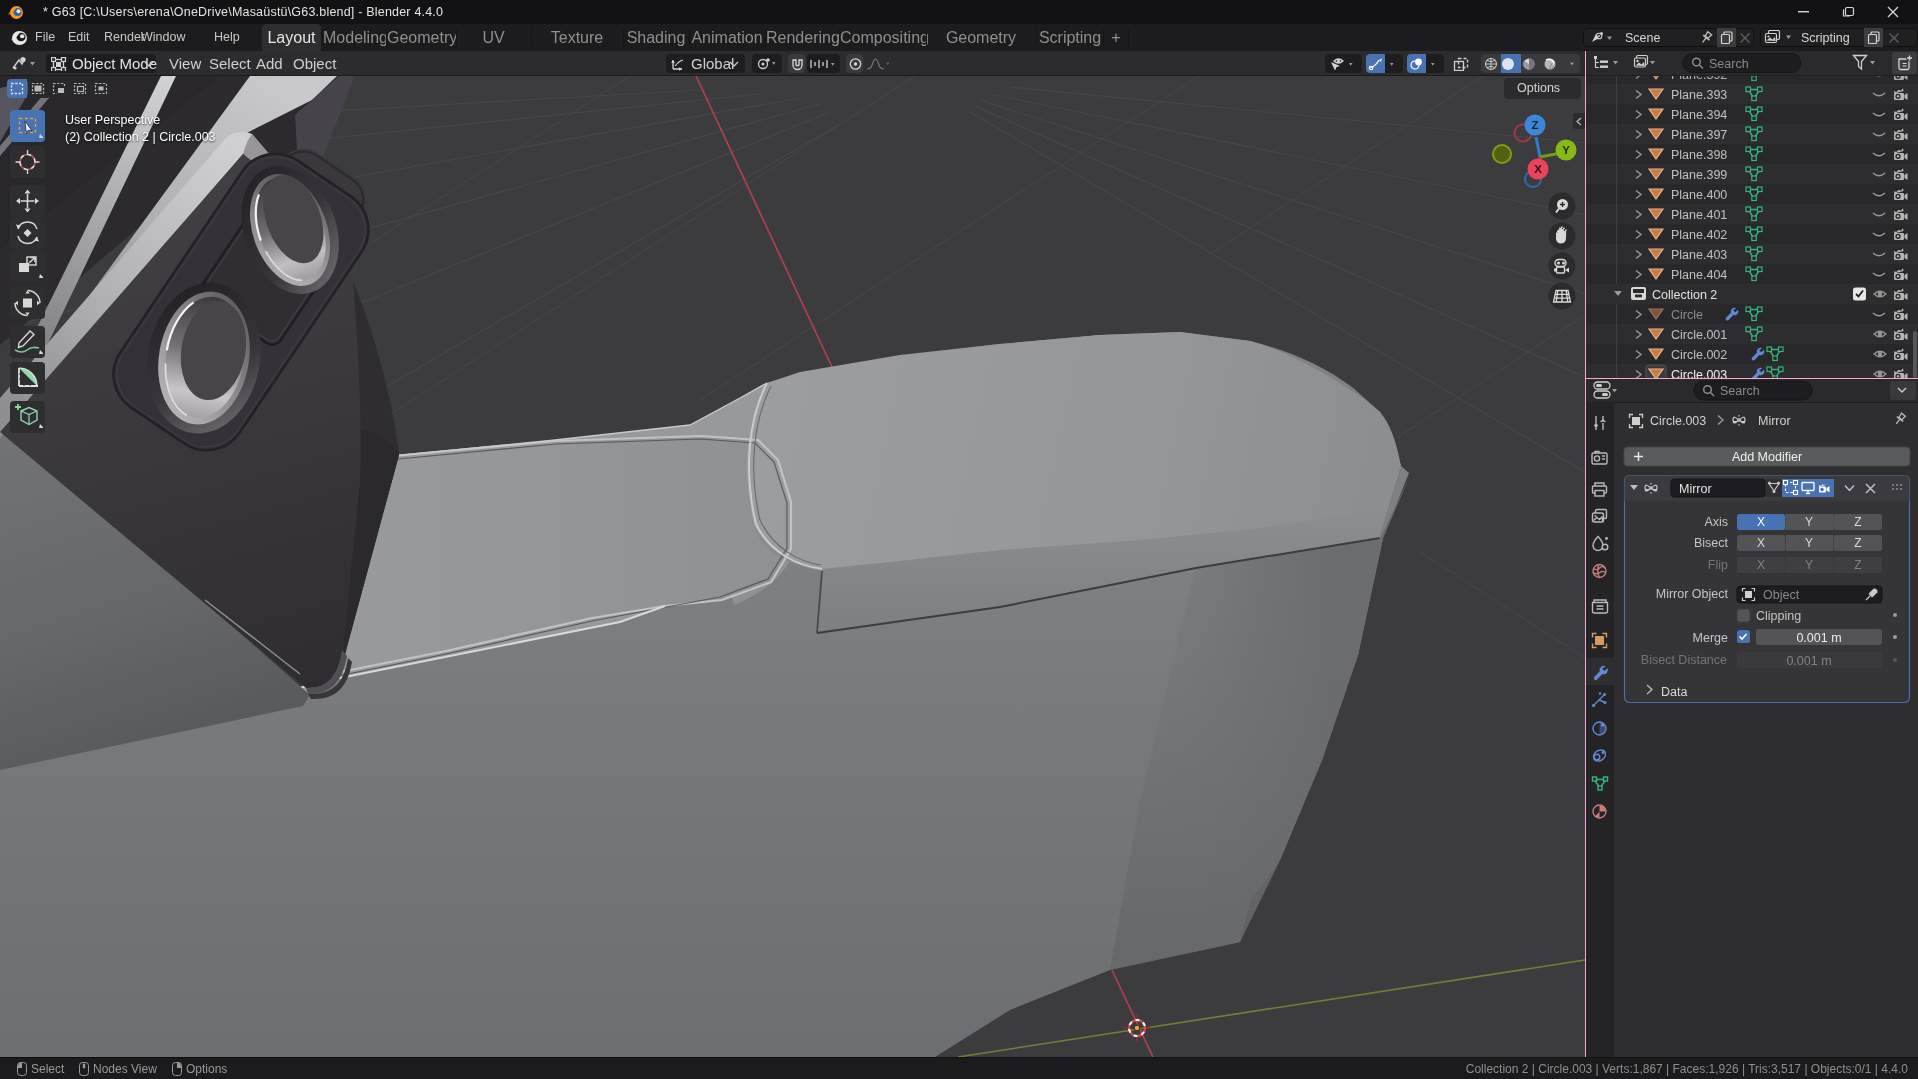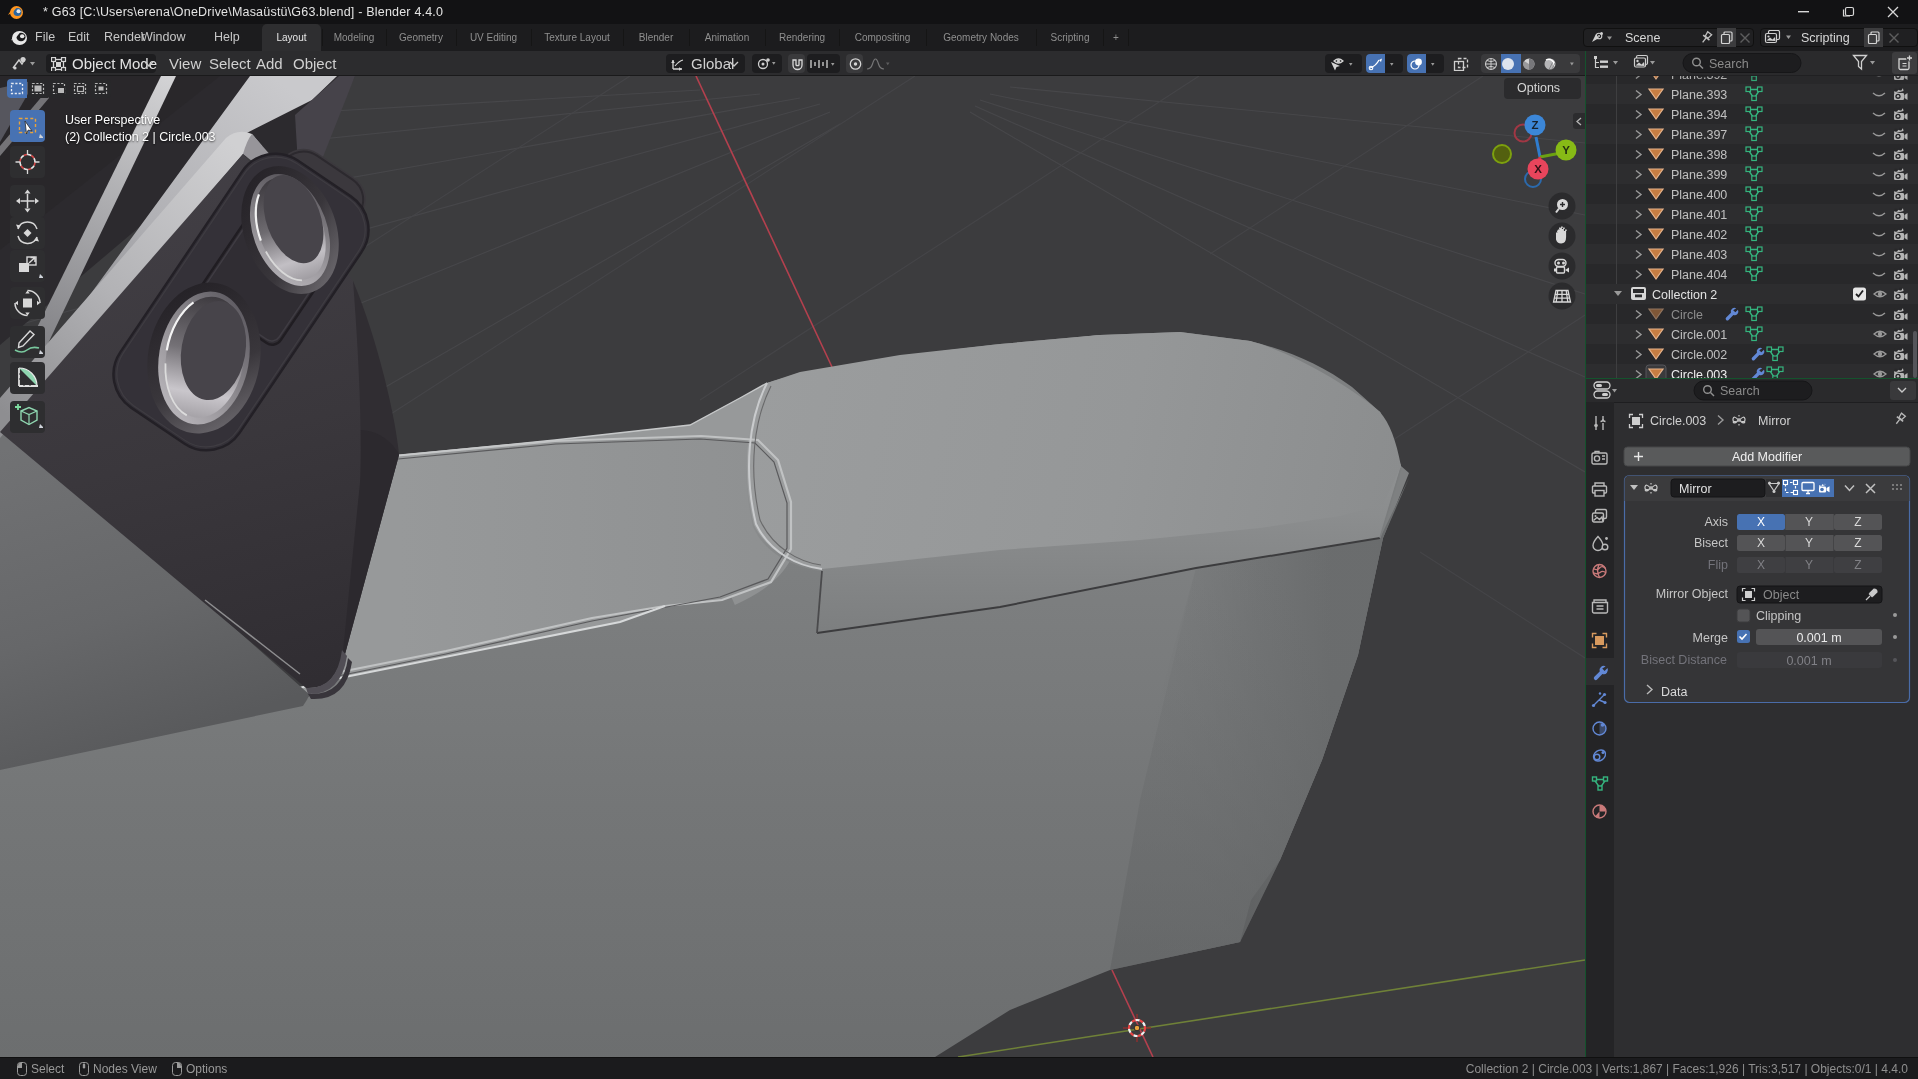--- a/index.html
+++ b/index.html
@@ -1,26 +1,26 @@
 <!DOCTYPE html>
 <html><head>
 <meta charset="utf-8">
 <style>
 * { margin:0; padding:0; box-sizing:border-box; }
 html,body { width:1918px; height:1079px; overflow:hidden; background:#111; font-family:"Liberation Sans",sans-serif; }
-#root { position:absolute; left:0; top:0; width:1918px; height:1079px; background:#14532d; }
+#root { position:absolute; left:0; top:0; width:1918px; height:1079px; background:#f9a8d4; }
 .abs { position:absolute; }
 
 #titlebar { position:absolute; left:0; top:0; width:1918px; height:24px; background:#121214; color:#e3e3e3; font-size:12.5px; }
 #titlebar .ttext { position:absolute; left:43px; top:5px; letter-spacing:0.2px; }
 .winbtn { position:absolute; top:0; width:44px; height:24px; color:#d8d8d8; }
 
 #topbar { position:absolute; left:0; top:24px; width:1918px; height:27px; background:#1c1c1e; }
 .menu { position:absolute; top:6px; font-size:12.5px; color:#c7c7c7; }
-.wtab { position:absolute; top:0; height:27px; line-height:27px; font-size:10px; color:#8f8f8f; text-align:center; }
+.wtab { position:absolute; top:0; height:27px; line-height:27px; font-size:16px; color:#8f8f8f; text-align:center; }
 .wtab.active { background:#2e2e30; color:#e6e6e6; border-radius:5px 5px 0 0; }
 .tabsep { position:absolute; top:5px; width:1px; height:17px; background:#151515; }
 
 .swidget { position:absolute; top:4px; height:19px; background:#202022; border:1px solid #101010; border-radius:4px; color:#d2d2d2; font-size:12px; }
 
 #vheader { position:absolute; left:0; top:51px; width:1585px; height:25px; background:#2c2c2e; border-bottom:1px solid #1a1a1b; }
 .hitem { position:absolute; top:4px; font-size:15px; color:#d0d0d0; }
 .hgroup { position:absolute; top:3px; height:19px; background:#1d1d1f; border-radius:4px; }
 
 #viewport { position:absolute; left:0; top:76px; width:1585px; height:981px; background:#3c3c3e; overflow:hidden; }
@@ -75,21 +75,21 @@
     <div class="menu" style="left:35px">File</div>
     <div class="menu" style="left:68px">Edit</div>
     <div class="menu" style="left:104px">Render</div>
     <div class="menu" style="left:141px">Window</div>
     <div class="menu" style="left:214px">Help</div>
     <div class="wtab active" style="left:262px;width:59px">Layout</div>
     <div class="wtab" style="left:323px;width:62px">Modeling</div>
     <div class="wtab" style="left:387px;width:68px">Geometry</div>
     <div class="wtab" style="left:457px;width:73px">UV Editing</div>
     <div class="wtab" style="left:532px;width:90px">Texture Layout</div>
-    <div class="wtab" style="left:624px;width:64px">Blender</div>
+    <div class="wtab" style="left:624px;width:64px">Shading</div>
     <div class="wtab" style="left:690px;width:74px">Animation</div>
     <div class="wtab" style="left:766px;width:72px">Rendering</div>
     <div class="wtab" style="left:840px;width:85px">Compositing</div>
     <div class="wtab" style="left:927px;width:108px">Geometry Nodes</div>
     <div class="wtab" style="left:1037px;width:66px">Scripting</div>
     <div class="wtab" style="left:1104px;width:24px">+</div>
       <div class="tabsep" style="left:322px"></div>
       <div class="tabsep" style="left:386px"></div>
       <div class="tabsep" style="left:456px"></div>
       <div class="tabsep" style="left:531px"></div>

